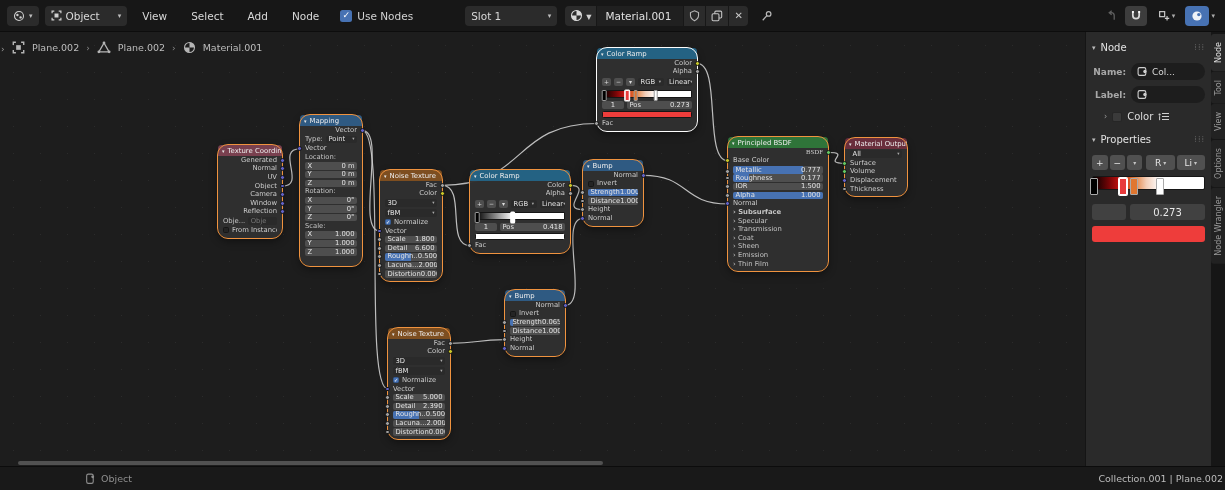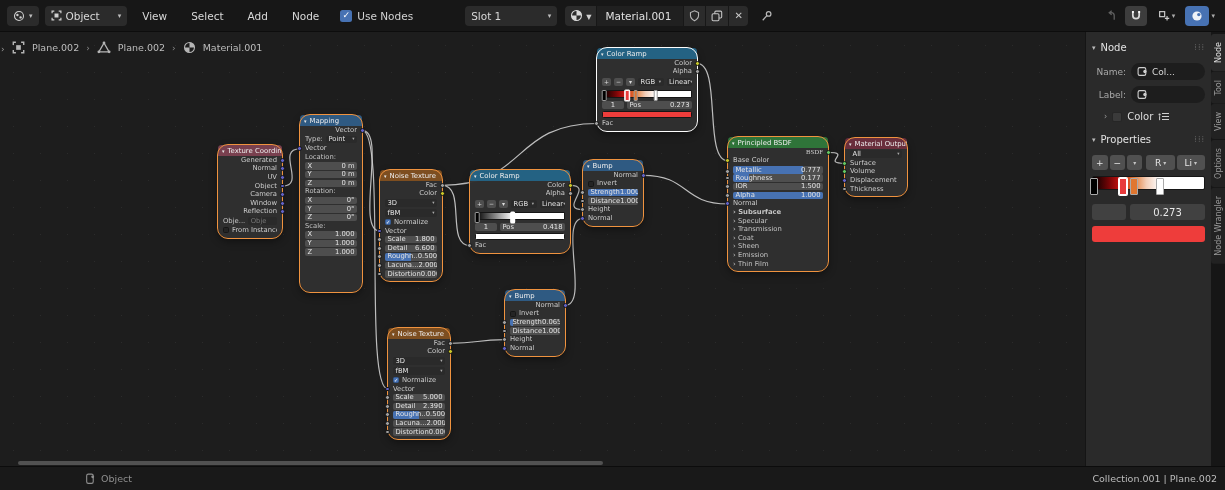--- a/index.html
+++ b/index.html
@@ -79,21 +79,21 @@
   .t-label .lbl,.t-collapse .lbl{color:#c4c4c4;}
 
   
   .sidebar{position:absolute;left:1085px;top:32px;width:126px;height:434px;background:#2a2a2a;
            border-left:1px solid #151515;z-index:10;overflow:hidden;padding-top:2px;}
   .panel{margin:4px 4px 8px 4px;}
   .phead{display:flex;align-items:center;gap:5px;font-size:10px;color:#e2e2e2;padding:4px 2px;}
   .phead .car{font-size:7px;color:#bbb;}
   .phead .grip{margin-left:auto;color:#5c5c5c;font-size:8px;letter-spacing:1px;}
   .frow{display:flex;align-items:center;gap:5px;margin:6px 2px;}
-  .frow .flab{width:34px;text-align:right;font-size:9px;color:#a8a8a8;flex:none;}
+  .frow .flab{width:34px;text-align:right;font-size:9px;color:#a8a8a8;flex:none;font-weight:bold;}
   .ffield{flex:1;height:17px;background:#1d1d1d;border-radius:9px;display:flex;align-items:center;
           gap:4px;padding:0 6px;font-size:9px;color:#d8d8d8;overflow:hidden;}
   .colorrow{display:flex;align-items:center;gap:5px;margin:8px 2px 2px 14px;font-size:10px;color:#ddd;}
   .scbx{width:10px;height:10px;background:#3a3a3a;border-radius:2px;border:1px solid #262626;}
   .sctl{display:flex;align-items:center;gap:2px;margin:6px 2px;}
   .sbtn{background:#505050;height:15px;border-radius:3px;display:flex;align-items:center;
         justify-content:center;font-size:9px;color:#e5e5e5;padding:0 4px;gap:2px;}
   .sbtn .car{font-size:6px;color:#c5c5c5;}
   .sbramp-wrap{position:relative;margin:4px 2px 14px 2px;height:14px;}
   .sbramp{width:100%;height:14px;border-radius:2px;border:1px solid #161616;}
@@ -112,21 +112,21 @@
   .vtab{writing-mode:vertical-rl;transform:rotate(180deg);font-size:8px;color:#9a9a9a;
         background:#222;padding:8px 0;display:flex;align-items:center;justify-content:center;
         border-radius:0 3px 3px 0;white-space:nowrap;}
   .vtab.on{background:#2a2a2a;color:#e0e0e0;}
 
   
   .statusbar{position:absolute;left:0;top:466px;width:1225px;height:24px;background:#191919;
              border-top:1px solid #0c0c0c;display:flex;align-items:center;font-size:9.5px;
              color:#8f8f8f;z-index:20;}
   .sb-left{margin-left:85px;display:flex;align-items:center;gap:5px;}
-  .sb-right{margin-left:auto;padding-right:8px;color:#bdbdbd;white-space:nowrap;overflow:hidden;}
+  .sb-right{margin-left:auto;padding-right:2px;color:#bdbdbd;white-space:nowrap;overflow:hidden;}
 </style>
 </head>
 <body>
 
 <div class="topbar">
   <div style="display:flex;align-items:center;gap:6px;padding-left:7px;">
     <div class="hbtn">
       <span>
         <svg class="ic" width="12" height="12" viewBox="0 0 12 12">
             <circle cx="6" cy="6" r="4.5" fill="none" stroke="#cfcfcf" stroke-width="1.1"></circle>
@@ -322,21 +322,21 @@
           <span class="lblsm">Obje...</span>
           <span class="nbox ddbox">
             <span style="color: rgb(119, 119, 119);">Obje</span>
           </span>
         </div>
         <div class="nrow t-check" style="height: 8.6px;">
           <span class="cbx"></span>
           <span class="lbl">From Instancer</span>
         </div>
       </div>
-      <div class="node sel" style="left: 300px; top: 83px; width: 62px; height: 177px;">
+      <div class="node sel" style="left: 300px; top: 83px; width: 62px; height: 151px;">
         <div class="nheader" style="background: rgb(47, 90, 130);">
           <span class="car">▾</span>
           <span>Mapping</span>
         </div>
         <div class="nrow t-out" style="height: 8.6px;">
           <span class="lbl">Vector</span>
           <span class="sock r" style="background: rgb(99, 99, 199);"></span>
         </div>
         <div class="nrow t-dropdown" style="height: 10px;">
           <span class="lblsm">Type:</span>

